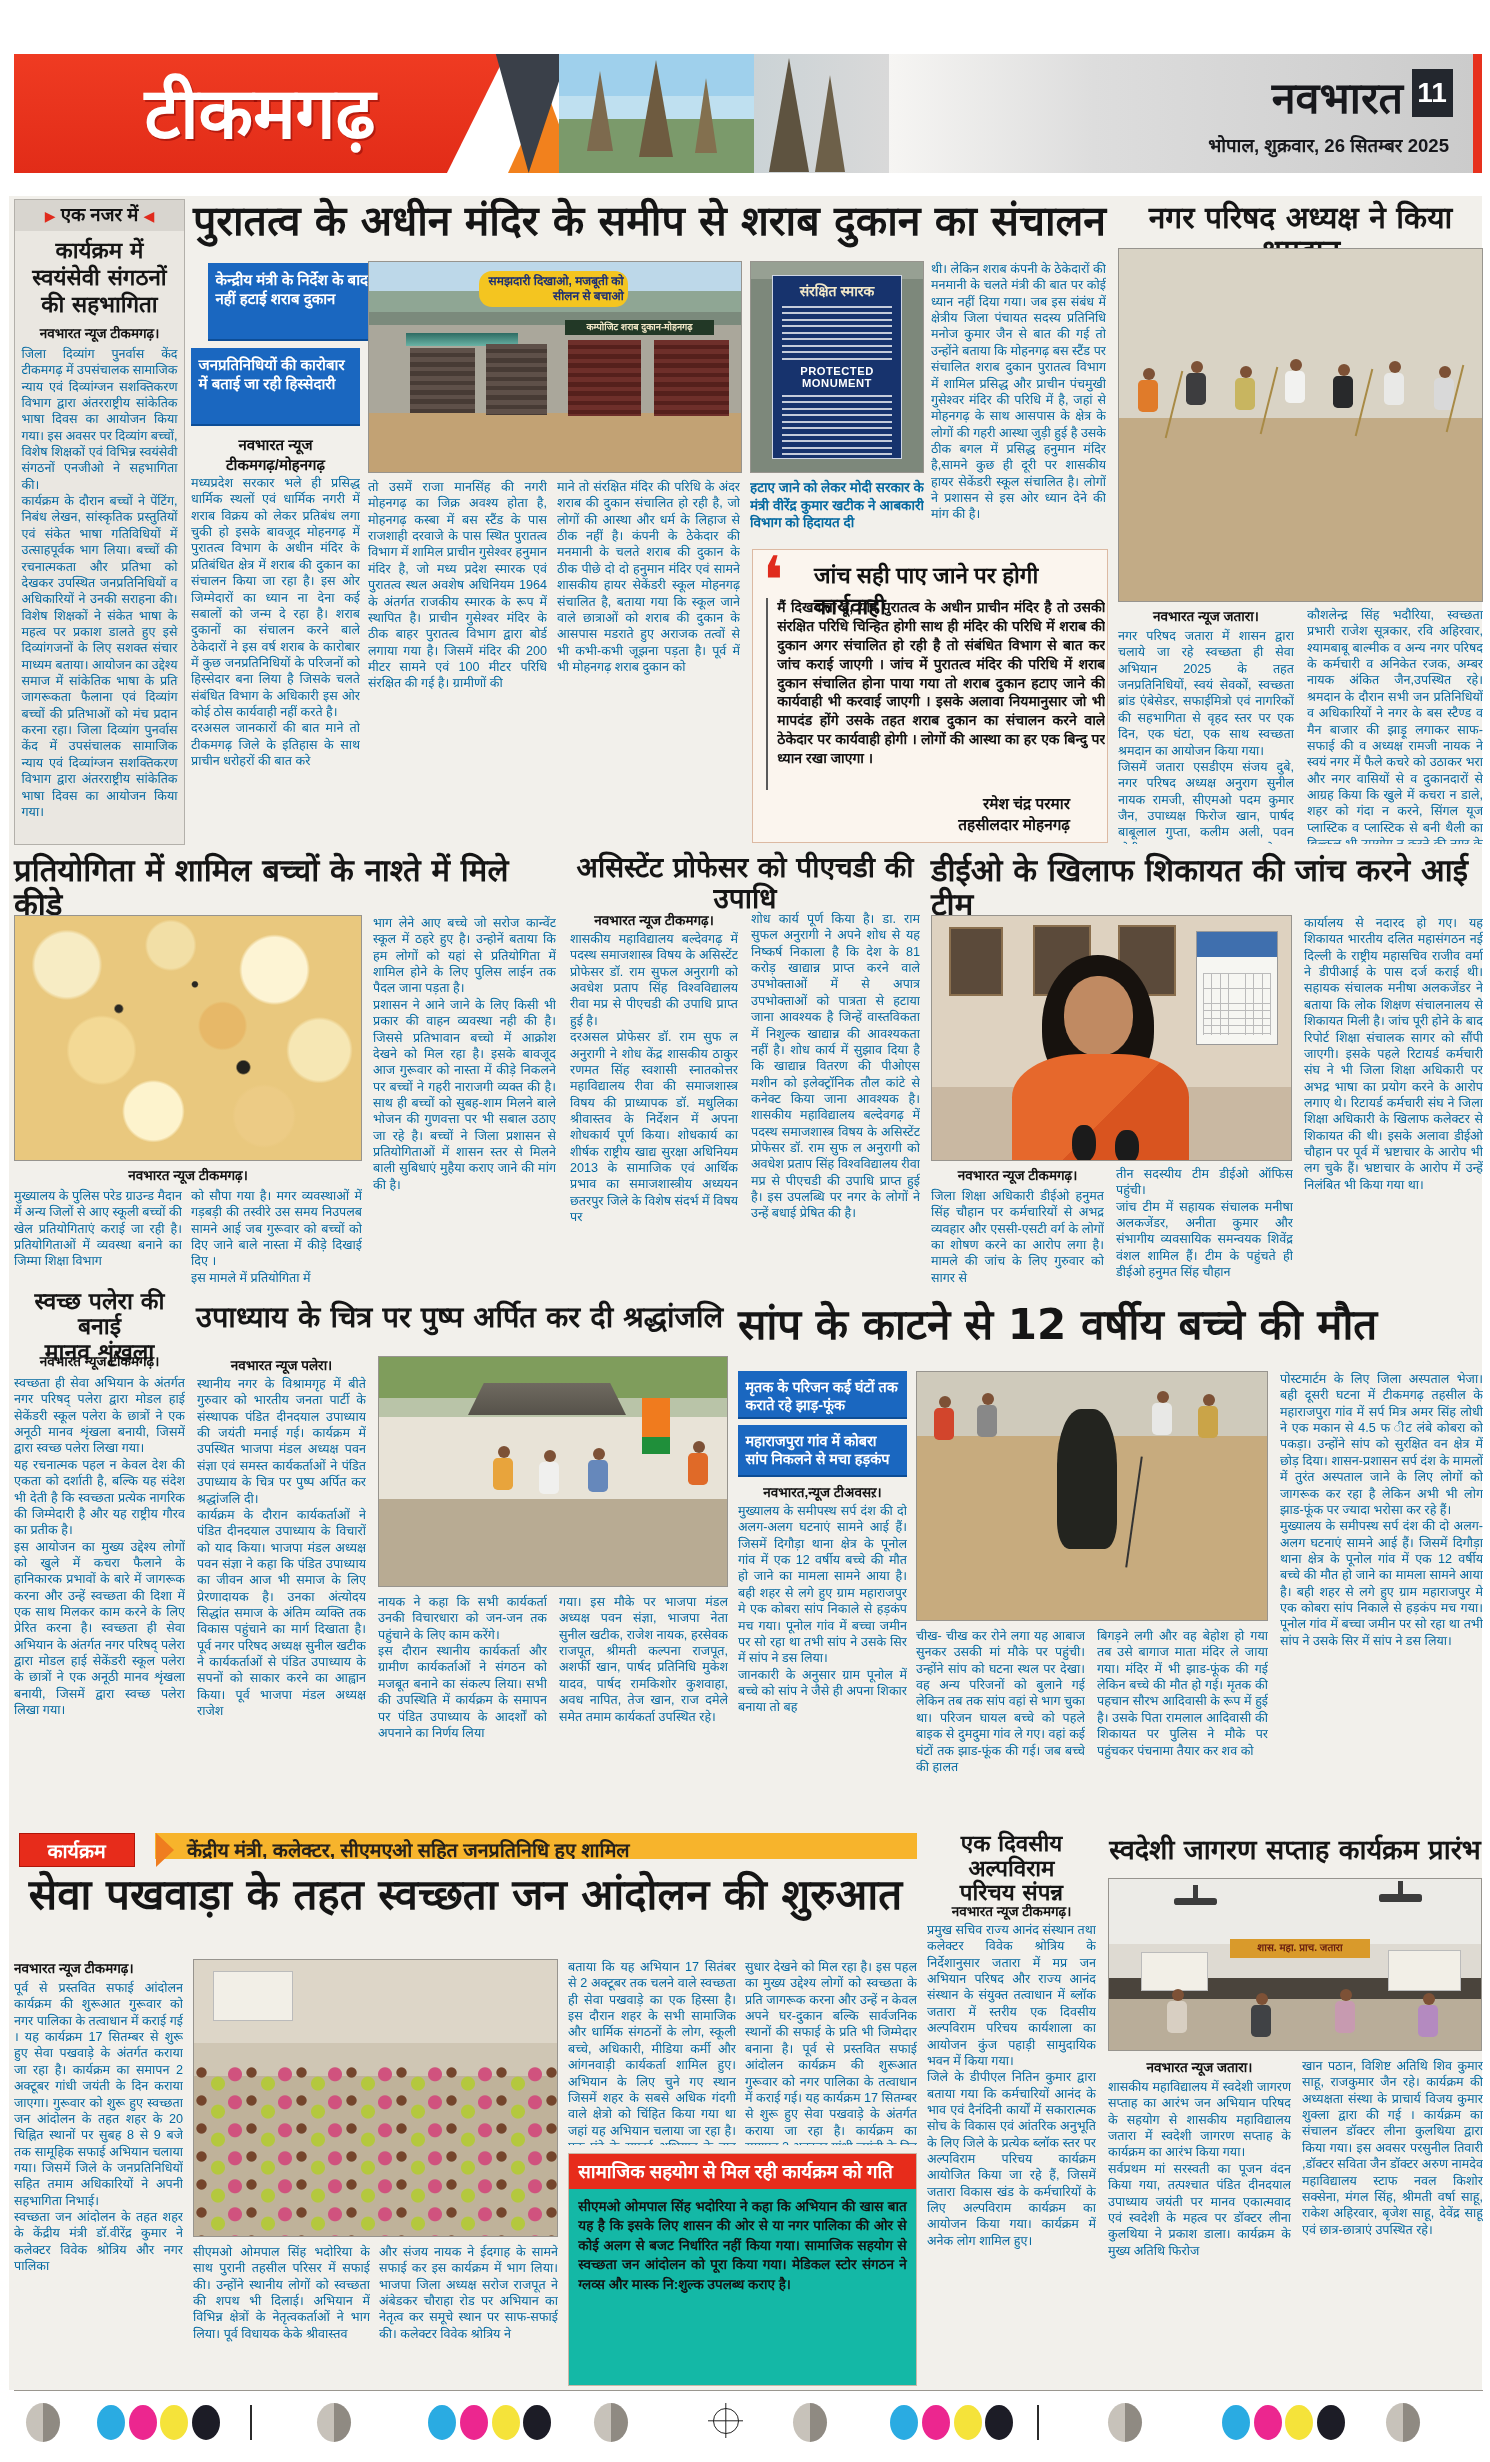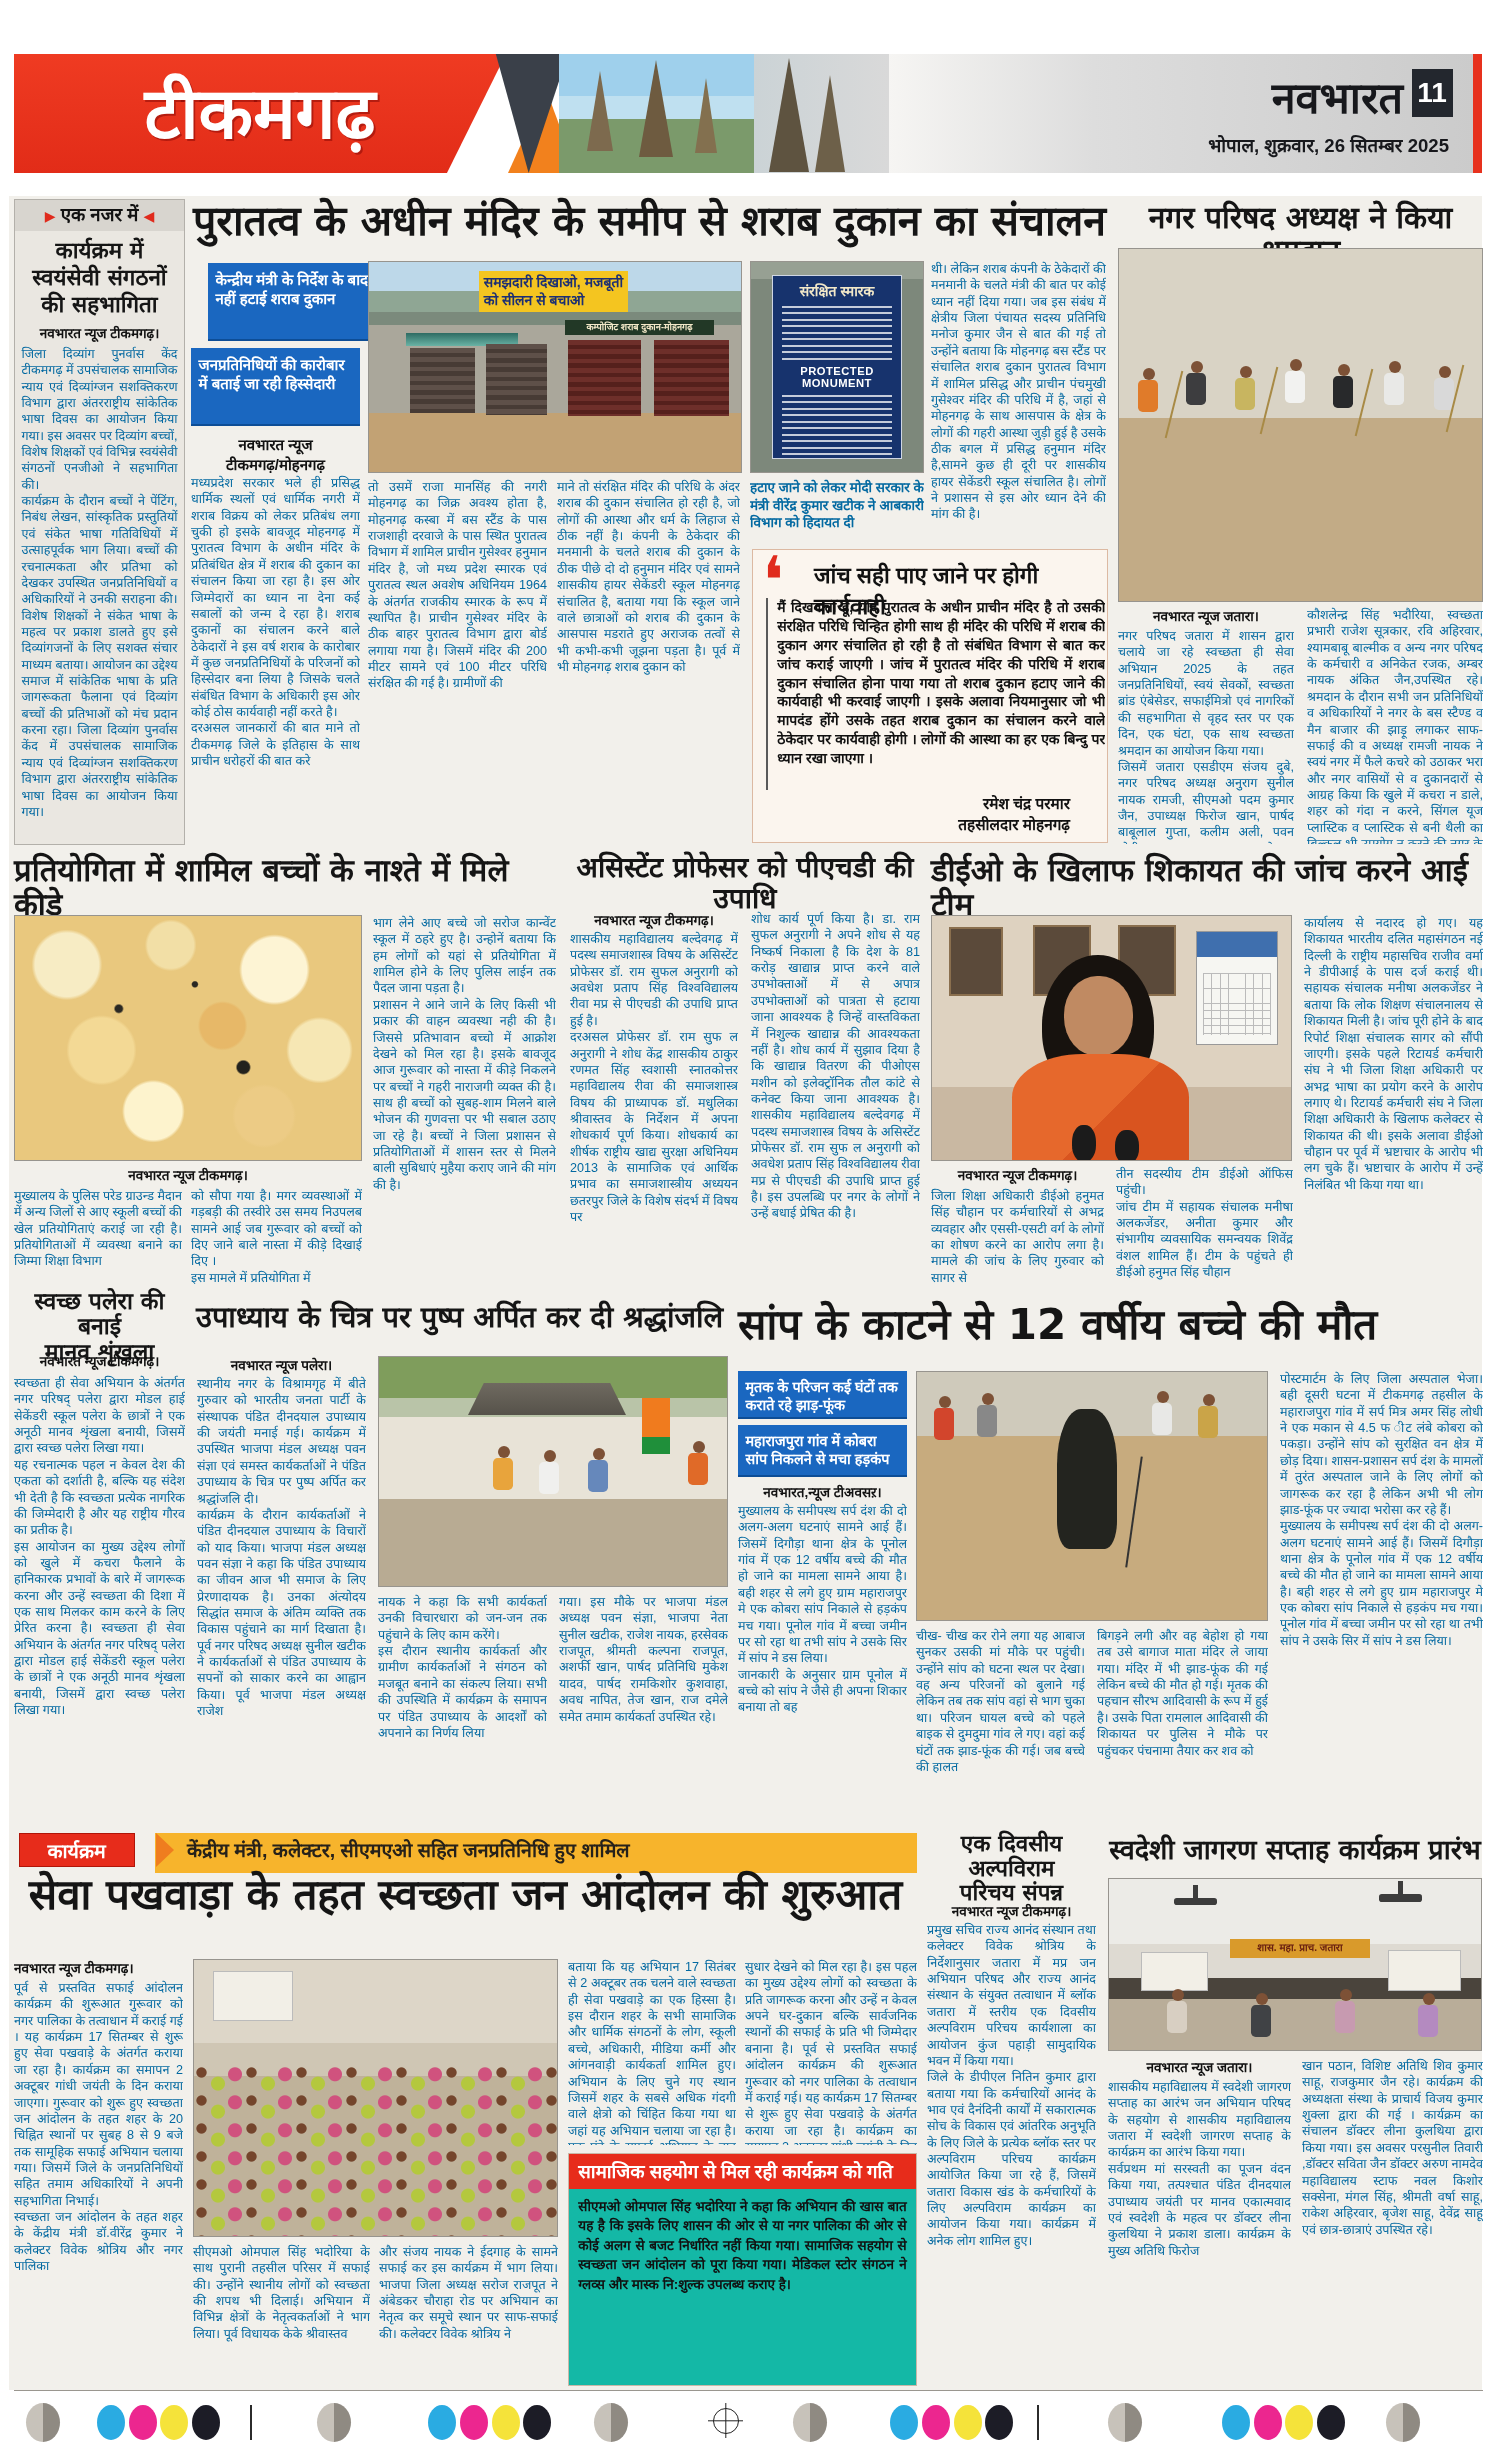--- a/index.html
+++ b/index.html
@@ -39,21 +39,21 @@
   .kbanner{background:#f7b42c;color:#26211a;font-weight:bold;font-size:19.6px;line-height:34px;padding-left:32px;box-sizing:border-box;overflow:hidden;}
   .karrow{width:0;height:0;border-top:17px solid transparent;border-bottom:17px solid transparent;border-left:18.6px solid #ef7d1f;}
   
   .ibox{background:#14b8a6;border:0.9px solid #c9b8a8;box-sizing:border-box;}
   .ibox-head{background:#e72c1b;color:#fff;font-weight:bold;font-size:18.6px;line-height:35px;padding-left:9.3px;}
   .ibox-body{font-size:13.5px;font-weight:bold;line-height:1.45;text-align:justify;padding:7.5px 9.3px;white-space:pre-line;}
   
   .ph-street{background:linear-gradient(180deg,#bdd8e9 0 14%,#8fa694 14% 24%,#7b8a7c 24% 30%,#aaa79b 30% 72%,#c2a274 72% 100%);}
   .shutter{position:absolute;background:repeating-linear-gradient(180deg,#5e5049 0 4.7px,#473b35 4.7px 9.3px);}
   .shutter.red{background:repeating-linear-gradient(180deg,#6e2f2a 0 4.7px,#55201c 4.7px 9.3px);}
-  .sign-y{position:absolute;background:#f4c520;color:#1c2f73;font-weight:bold;font-size:14px;line-height:1.25;padding:2.8px 4.7px;text-align:left;}
+  .sign-y{position:absolute;background:#f4c520;color:#1c2f73;font-weight:bold;font-size:12px;line-height:1.25;padding:2.8px 4.7px;text-align:right;border-radius:13px;}
   .sign-dk{position:absolute;background:#223826;color:#f3e8c8;font-weight:bold;font-size:9.3px;line-height:15px;text-align:center;}
   .awn{position:absolute;background:linear-gradient(180deg,#2e6b63,#69b3a5);}
   .ph-board{background:linear-gradient(180deg,#97a093 0 8%,#7d887b 8% 100%);}
   .board-blue{position:absolute;left:12%;top:6%;width:76%;height:88%;background:#17336d;border:1.9px solid #cfd6e4;box-sizing:border-box;text-align:center;color:#fff;}
   .board-title{font-weight:bold;font-size:14px;color:#f3e9c9;margin-top:5.6px;}
   .board-lines{height:54px;margin:5.6px 9.3px;background:repeating-linear-gradient(180deg,rgba(255,255,255,.75) 0 1.9px,transparent 1.9px 6.5px);}
   .board-sub{font-weight:bold;font-size:11.2px;letter-spacing:0.5px;}
   .ph-brooms{background:linear-gradient(180deg,#d9d3c5 0 48%,#c2ab86 48% 100%);}
   .person{position:absolute;width:24px;height:60px;}
   .person::before{content:"";position:absolute;left:6.5px;top:0;width:12px;height:12px;border-radius:50%;background:#7d5136;}
@@ -270,21 +270,21 @@
     <span class="person" style="left:279px;top:22.4px;--shirt:#caa448;"></span>
     <div class="figure-dark" style="left:140px;top:37px;width:60px;height:140px;"></div>
     <div class="stick" style="left:216px;top:84px;"></div>
   </div>
   <div class="abs body" style="left:916px;top:1628px;width:169px;height:196px;">चीख- चीख कर रोने लगा यह आबाज सुनकर उसकी मां मौके पर पहुंची। उन्होंने सांप को घटना स्थल पर देखा। वह अन्य परिजनों को बुलाने गई लेकिन तब तक सांप वहां से भाग चुका था। परिजन घायल बच्चे को पहले बाइक से दुमदुमा गांव ले गए। वहां कई घंटों तक झाड-फूंक की गई। जब बच्चे की हालत</div>
   <div class="abs body" style="left:1097px;top:1628px;width:171px;height:196px;">बिगड़ने लगी और वह बेहोश हो गया तब उसे बागाज माता मंदिर ले जाया गया। मंदिर में भी झाड-फूंक की गई लेकिन बच्चे की मौत हो गई। मृतक की पहचान सौरभ आदिवासी के रूप में हुई है। उसके पिता रामलाल आदिवासी की शिकायत पर पुलिस ने मौके पर पहुंचकर पंचनामा तैयार कर शव को</div>
   <div class="abs body" style="left:1280px;top:1371px;width:203px;height:453px;">पोस्टमार्टम के लिए जिला अस्पताल भेजा। बही दूसरी घटना में टीकमगढ़ तहसील के महाराजपुरा गांव में सर्प मित्र अमर सिंह लोधी ने एक मकान से 4.5 फ ीट लंबे कोबरा को पकड़ा। उन्होंने सांप को सुरक्षित वन क्षेत्र में छोड़ दिया। शासन-प्रशासन सर्प दंश के मामलों में तुरंत अस्पताल जाने के लिए लोगों को जागरूक कर रहा है लेकिन अभी भी लोग झाड-फूंक पर ज्यादा भरोसा कर रहे हैं।
 मुख्यालय के समीपस्थ सर्प दंश की दो अलग-अलग घटनाएं सामने आई हैं। जिसमें दिगौड़ा थाना क्षेत्र के पूनोल गांव में एक 12 वर्षीय बच्चे की मौत हो जाने का मामला सामने आया है। बही शहर से लगे हुए ग्राम महाराजपुर मे एक कोबरा सांप निकाले से हड़कंप मच गया। पूनोल गांव में बच्चा जमीन पर सो रहा था तभी सांप ने उसके सिर में सांप ने डस लिया।</div>
 
   <div class="abs kprog" style="left:18.6px;top:1833px;width:116px;height:34px;">कार्यक्रम</div>
-  <div class="abs kbanner" style="left:155px;top:1833px;width:762px;height:40px;">केंद्रीय मंत्री, कलेक्टर, सीएमएओ सहित जनप्रतिनिधि हुए शामिल</div>
+  <div class="abs kbanner" style="left:155px;top:1833px;width:762px;height:26px;">केंद्रीय मंत्री, कलेक्टर, सीएमएओ सहित जनप्रतिनिधि हुए शामिल</div>
   <div class="abs karrow" style="left:156px;top:1833px;"></div>
 
   <div class="abs hl center" style="left:14px;top:1872px;width:903px;height:76px;font-size:42px;">सेवा पखवाड़ा के तहत स्वच्छता जन आंदोलन की शुरुआत</div>
   <div class="abs byline" style="left:14px;top:1959px;width:169px;text-align:left;">नवभारत न्यूज टीकमगढ़।</div>
   <div class="abs body" style="left:14px;top:1980px;width:169px;height:406px;">पूर्व से प्रस्तवित सफाई आंदोलन कार्यक्रम की शुरूआत गुरूवार को नगर पालिका के तत्वाधान में कराई गई । यह कार्यक्रम 17 सितम्बर से शुरू हुए सेवा पखवाड़े के अंतर्गत कराया जा रहा है। कार्यक्रम का समापन 2 अक्टूबर गांधी जयंती के दिन कराया जाएगा। गुरूवार को शुरू हुए स्वच्छता जन आंदोलन के तहत शहर के 20 चिह्नित स्थानों पर सुबह 8 से 9 बजे तक सामूहिक सफाई अभियान चलाया गया। जिसमें जिले के जनप्रतिनिधियों सहित तमाम अधिकारियों ने अपनी सहभागिता निभाई।
 स्वच्छता जन आंदोलन के तहत शहर के केंद्रीय मंत्री डॉ.वीरेंद्र कुमार ने कलेक्टर विवेक श्रोत्रिय और नगर पालिका</div>
   <div class="photo ph-crowd" style="left:193px;top:1959px;width:365px;height:278px;">
     <div class="ban-white" style="left:18.6px;top:11.2px;width:78px;height:48px;"></div>
     <div class="crowd-dots"></div>
   </div>

